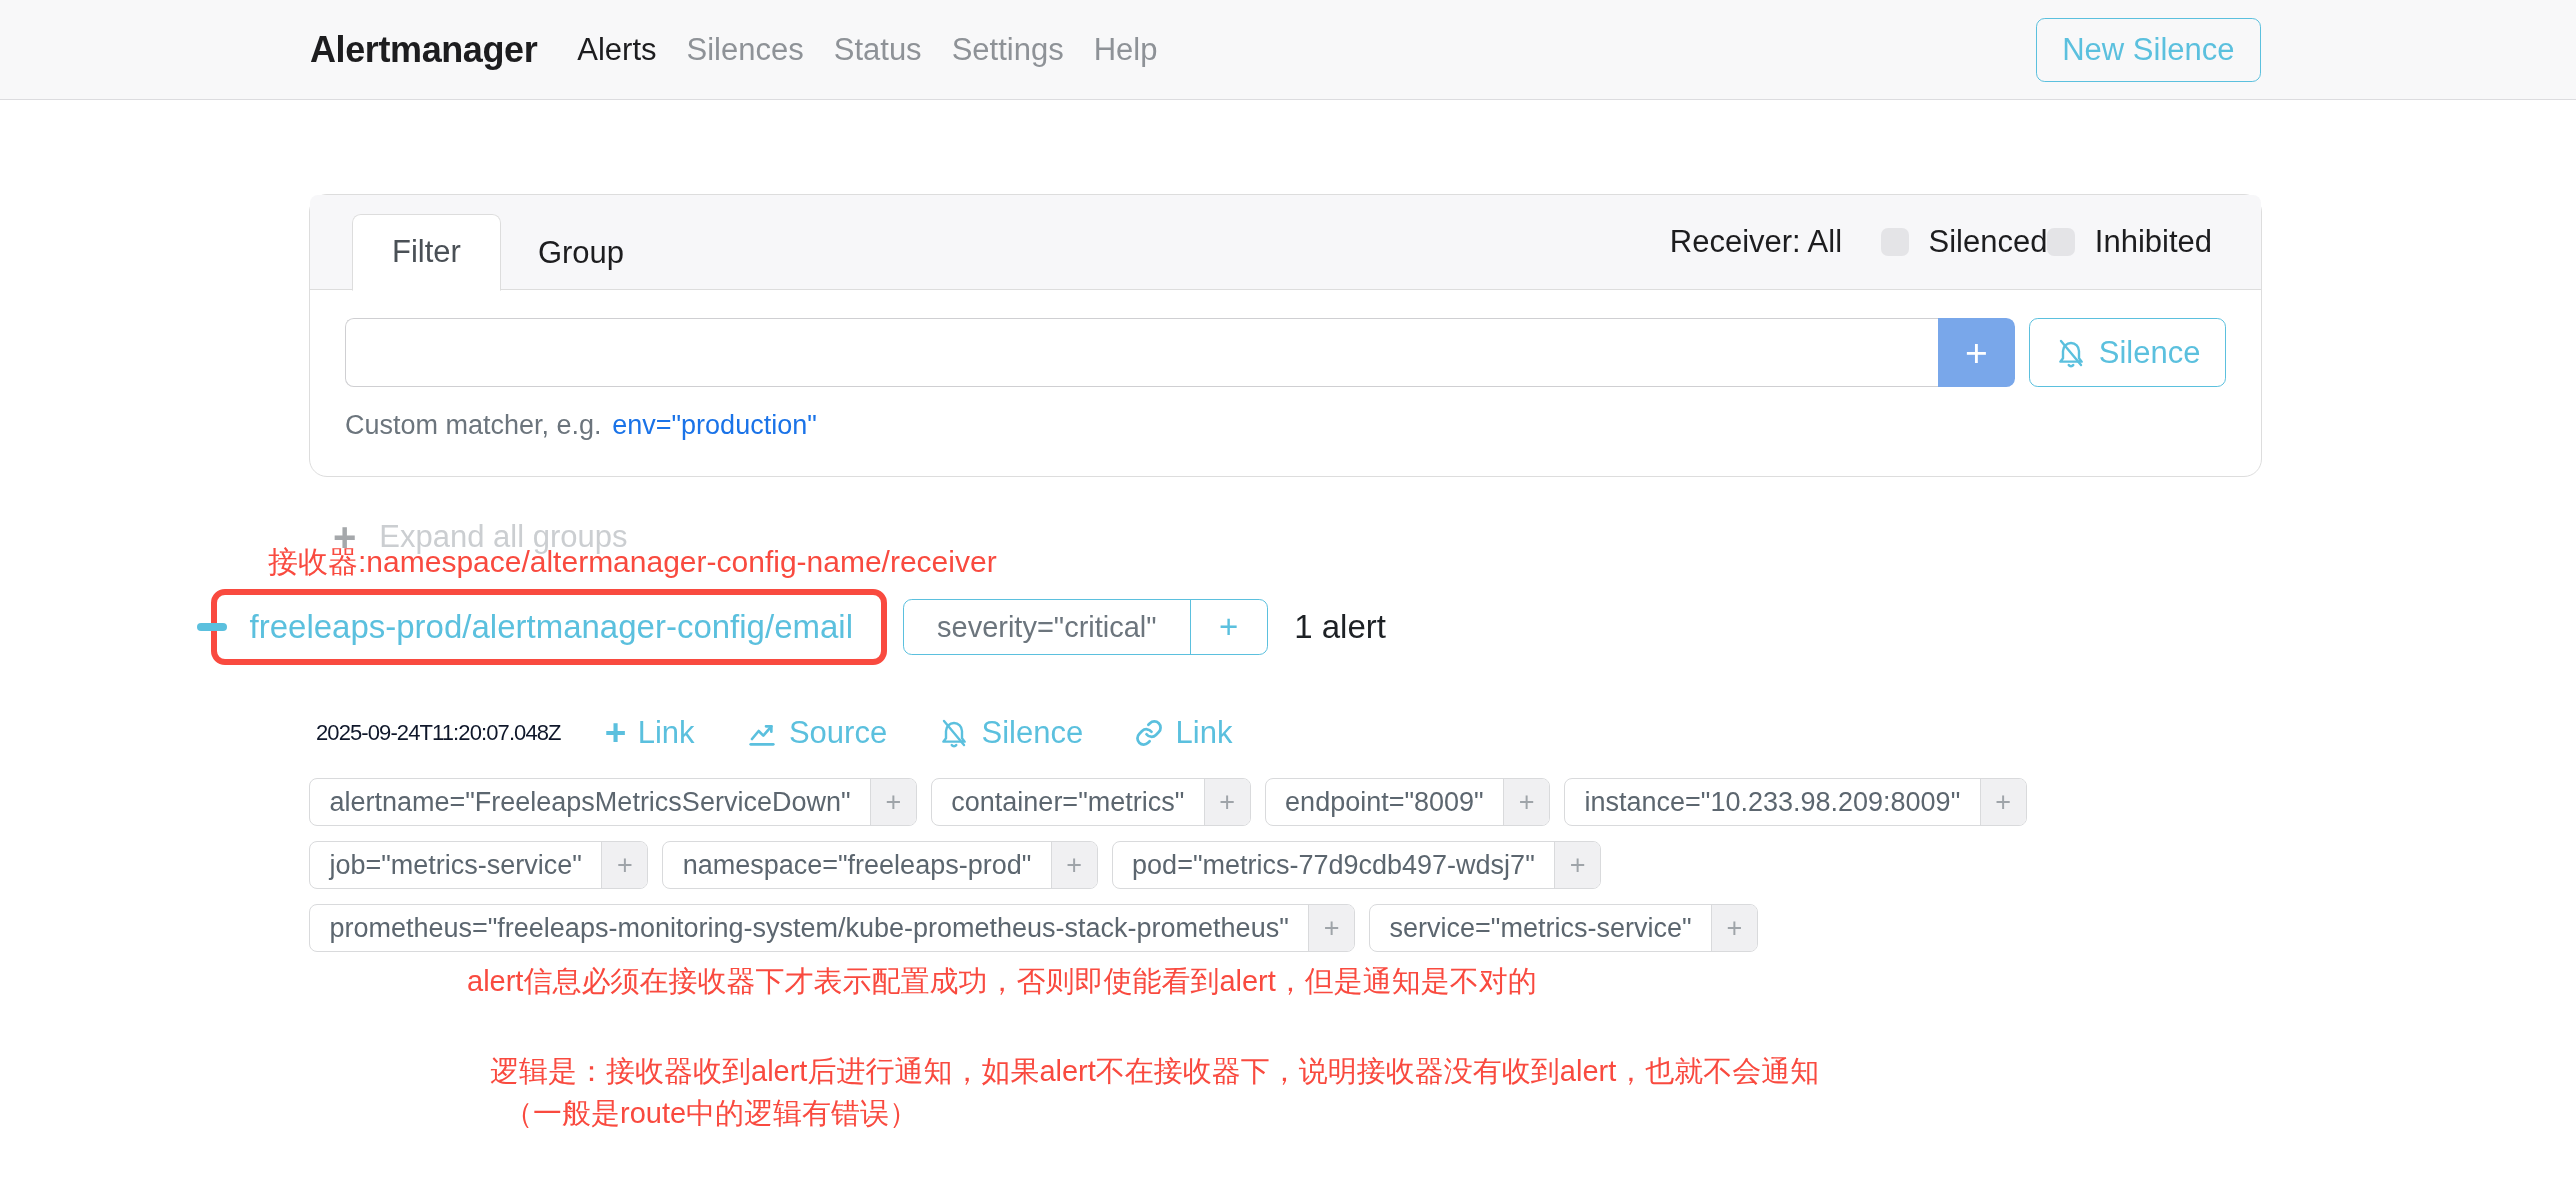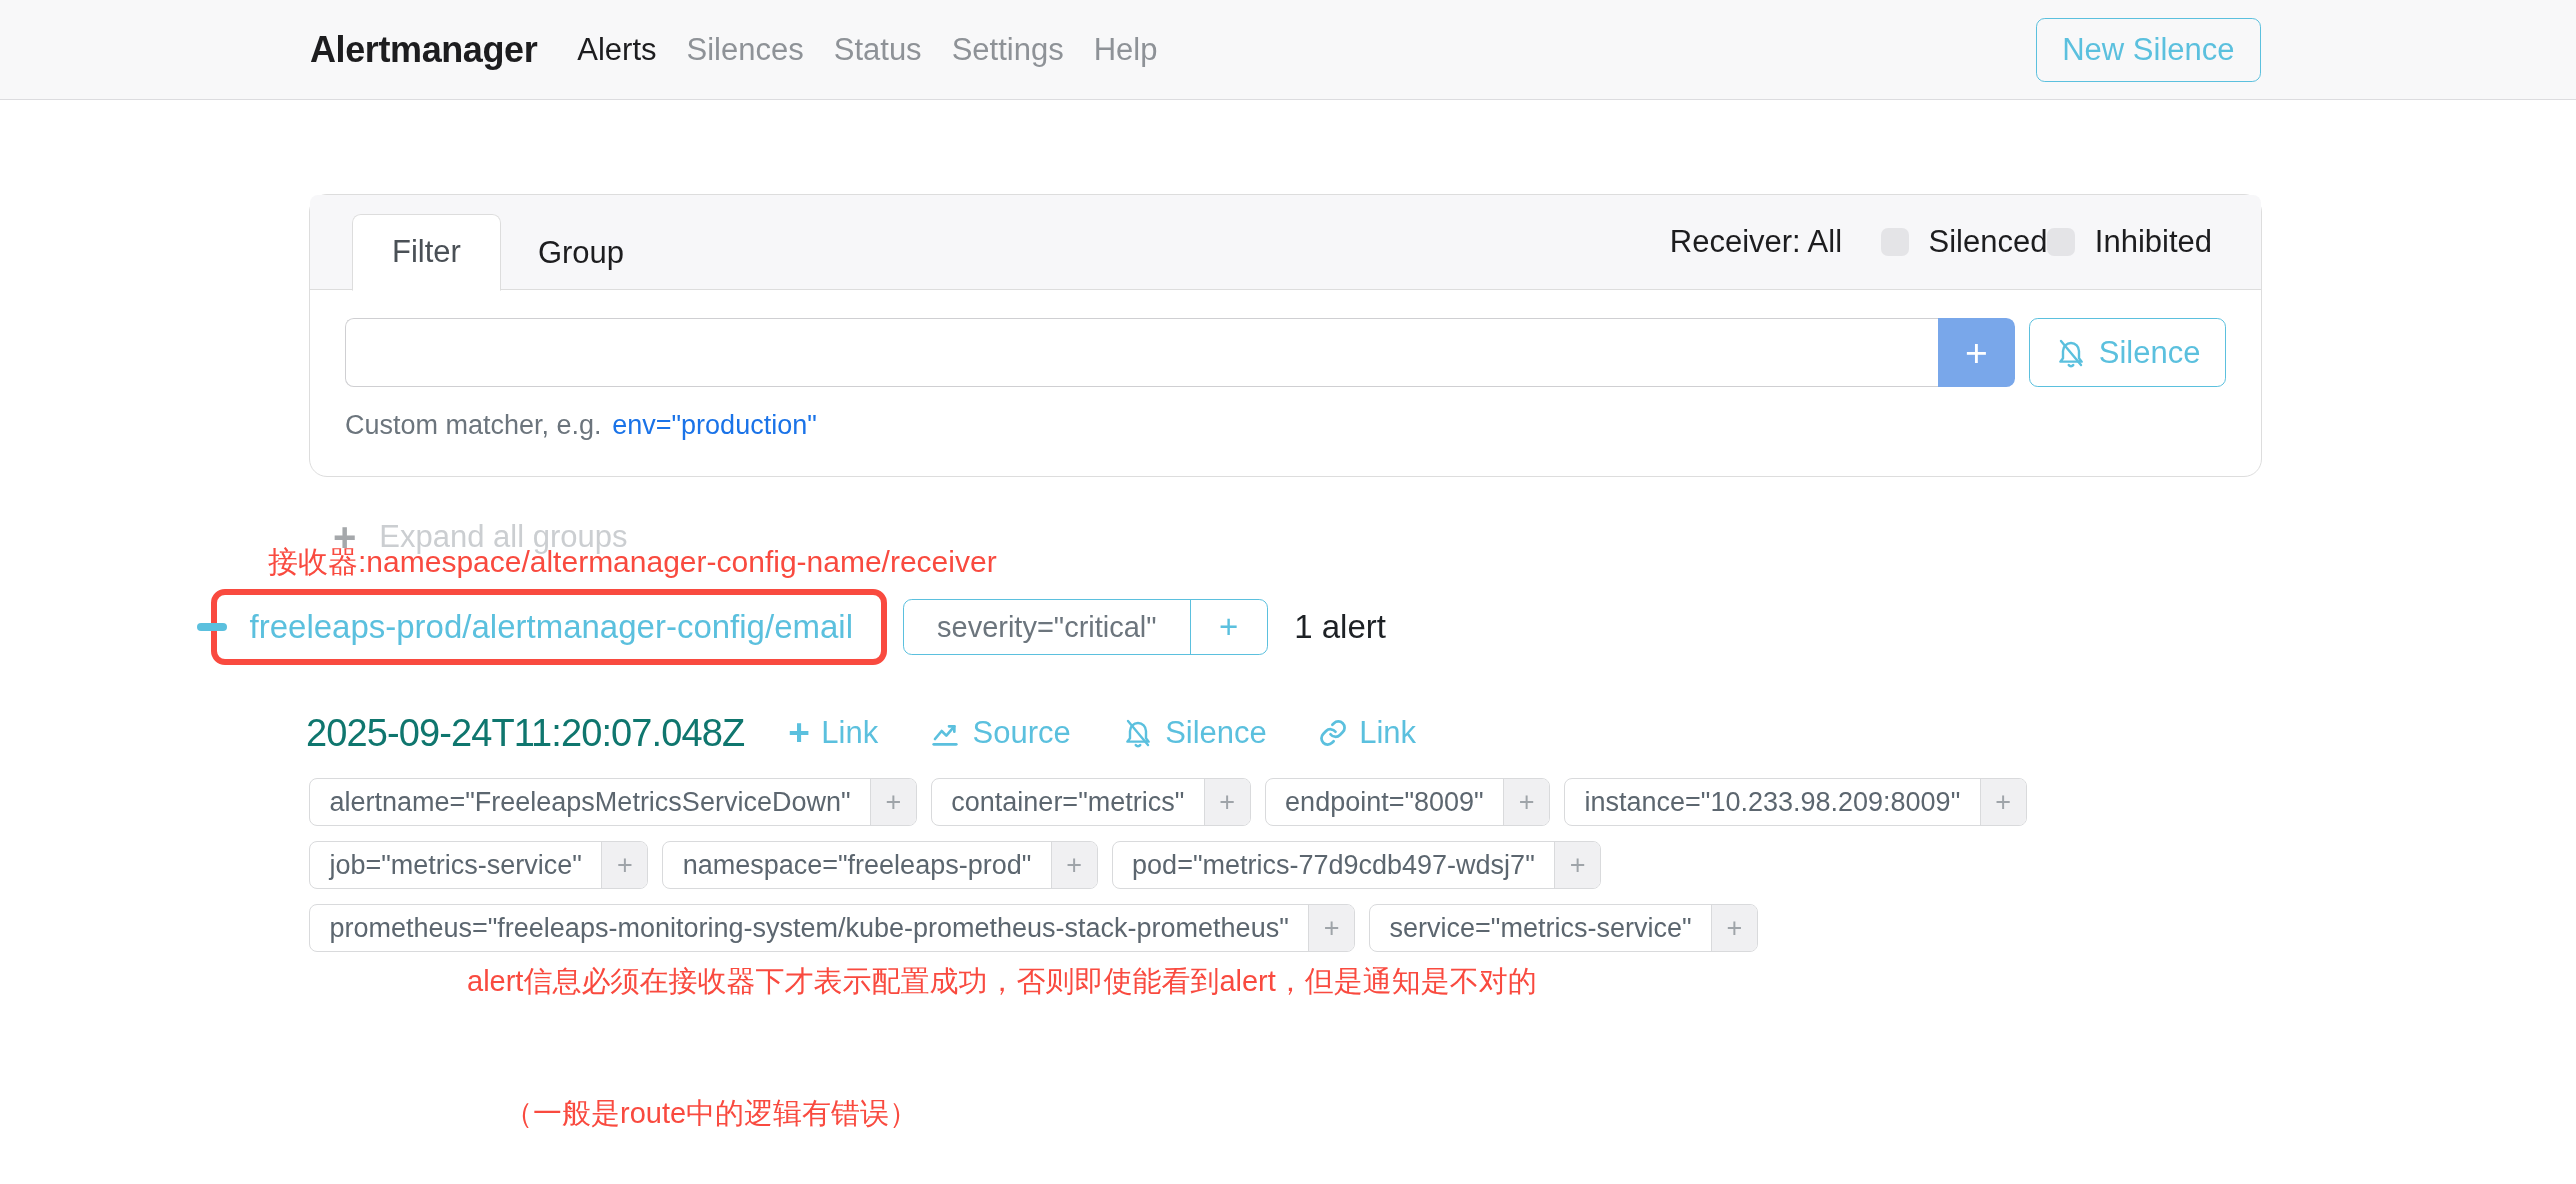--- a/index.html
+++ b/index.html
@@ -88,21 +88,21 @@
   }
   .chip-text{display:flex;align-items:center;padding:0 33px;font-size:29px;color:#6c757d;white-space:nowrap;}
   .chip-plus{
     width:77px;display:flex;align-items:center;justify-content:center;background:none;cursor:pointer;
     border:none;border-left:1.8px solid var(--accent,#5bc0de);color:var(--accent,#5bc0de);
     font-size:33px;font-family:inherit;
   }
   .alert-count{font-size:33px;color:#1d2125;margin-left:10.6px;white-space:nowrap;}
   
   .alert-header{position:absolute;left:306px;top:709px;display:flex;align-items:center;height:48px;}
-  .timestamp{font-size:38px;color:#0f766e;letter-spacing:-0.9px;margin-right:44px;white-space:nowrap;}
+  .timestamp{font-size:22px;color:#0f172a;letter-spacing:-0.9px;margin-right:44px;white-space:nowrap;margin-left:10px;}
   .action-btn{
     display:flex;align-items:center;gap:11.4px;background:none;border:none;cursor:pointer;
     color:var(--accent,#5bc0de);font-size:31px;font-family:inherit;margin-right:51px;padding:0;
   }
   .action-btn .icon{display:flex;align-items:center;}
   .action-plus{font-size:37px;font-weight:700;line-height:0.9;}
   .labels{
     position:absolute;left:309px;top:778px;width:1944px;
     display:flex;flex-wrap:wrap;gap:15px 14px;
   }
@@ -270,16 +270,17 @@
         <button class="label-plus">+</button>
       </span>
 
       <span class="label-chip">
         <span class="label-text">service="metrics-service"</span>
         <button class="label-plus">+</button>
       </span>
     </div>
 
   <div class="annotation note1">alert信息必须在接收器下才表示配置成功，否则即使能看到alert，但是通知是不对的</div>
+  <div class="annotation note2">逻辑是：接收器收到alert后进行通知，如果alert不在接收器下，说明接收器没有收到alert，也就不会通知</div>
   <div class="annotation note3">（一般是route中的逻辑有错误）</div>
 
 </div>
 
 
 </body></html>

